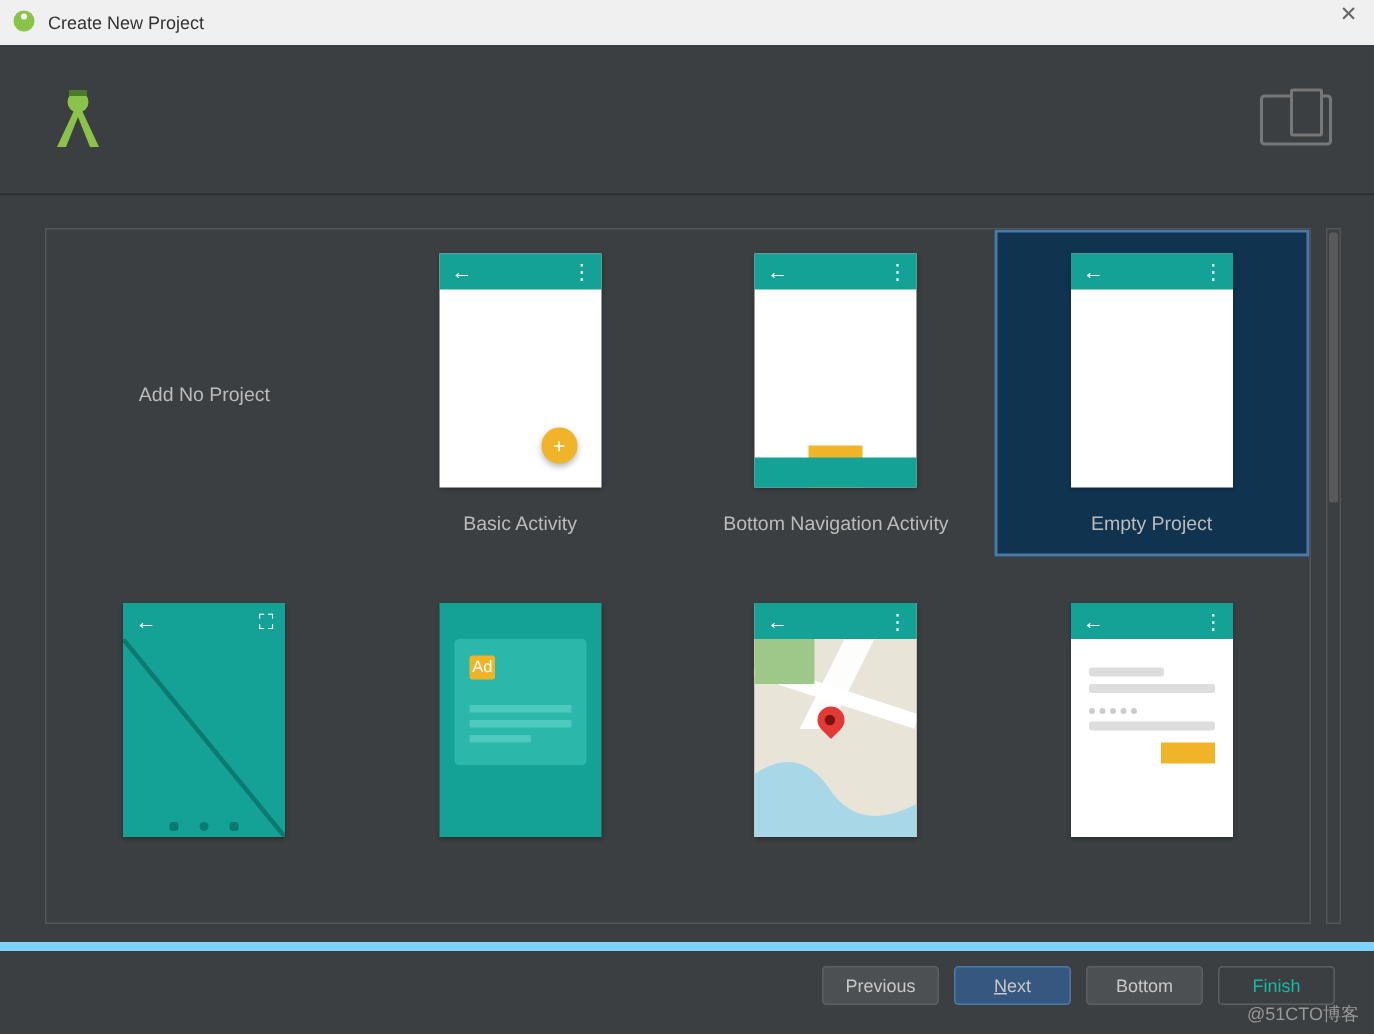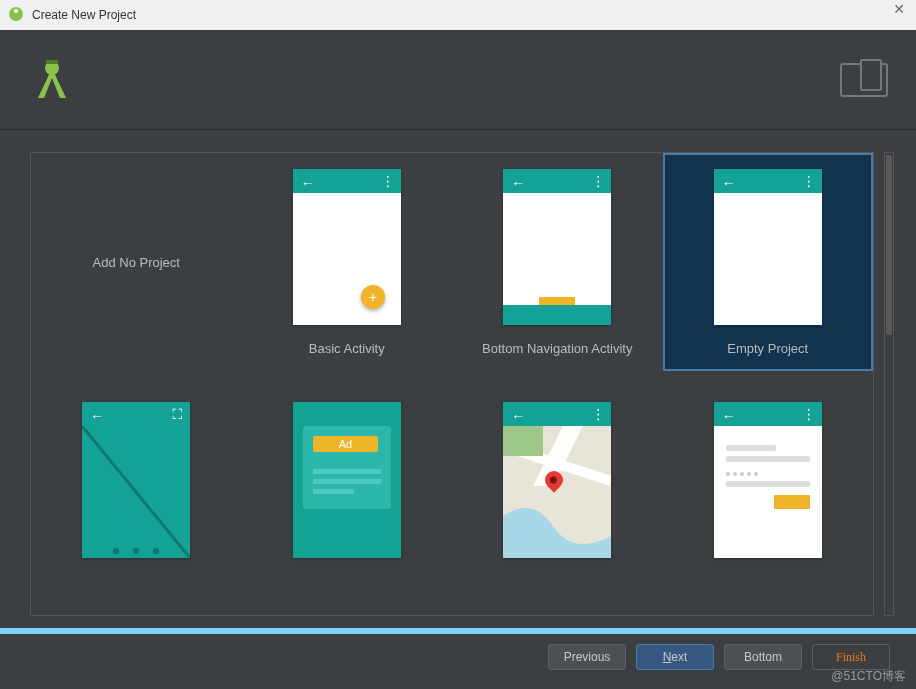--- a/index.html
+++ b/index.html
@@ -164,21 +164,21 @@
     .ad-card {
       background: #2bb8aa;
       border-radius: 3px;
       padding: 10px;
     }
     .ad-badge {
       display: inline-block;
       background: #f0b429;
       color: #fff;
       font-size: 11px;
-      padding: 2px 26px;
+      padding: 2px 2px;
       border-radius: 2px;
       margin-bottom: 12px;
     }
     .ad-line { height: 5px; background: #4dc9bd; margin: 5px 0; }
     .ad-line.short { width: 60%; }
     
     .thumb-map .map-body {
       position: absolute; top: 24px; left: 0; right: 0; bottom: 0;
       background: #e8e4d8;
       overflow: hidden;
@@ -241,23 +241,22 @@
       font-size: 12px;
       border-radius: 3px;
       cursor: pointer;
       display: flex; align-items: center; justify-content: center;
     }
     .btn.primary {
       background: #365880;
       border-color: #4a7aa5;
     }
     .btn.disabled {
-      color: #f97316;
+      color: #14b8a6;
       background: #3c3f41;
-      font-family: Liberation Serif, serif;
     }
     .watermark {
       position: absolute;
       bottom: 4px; right: 10px;
       color: #999;
       font-size: 12px;
     }
   </style>
 </head>
 <body>

